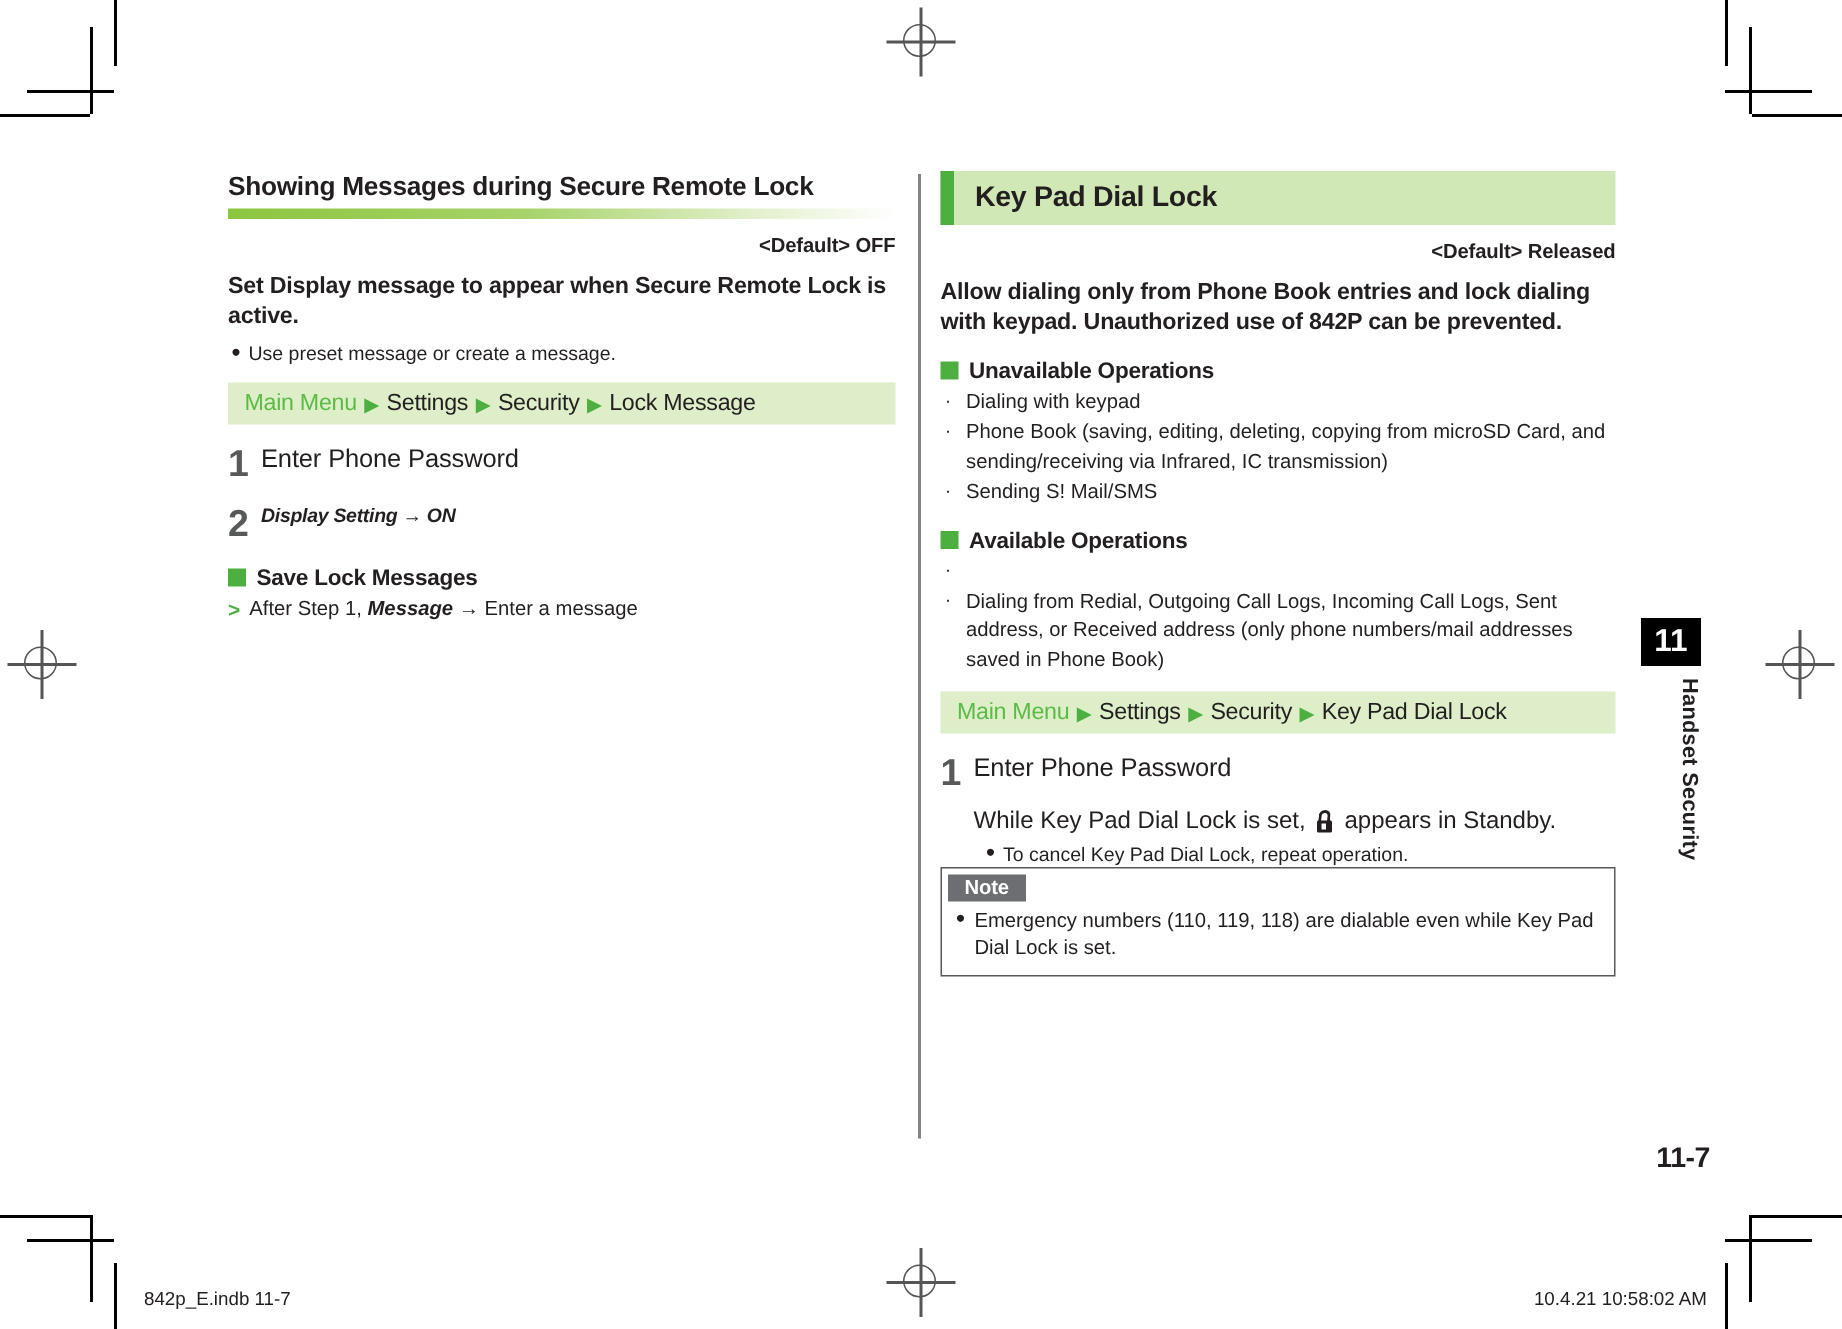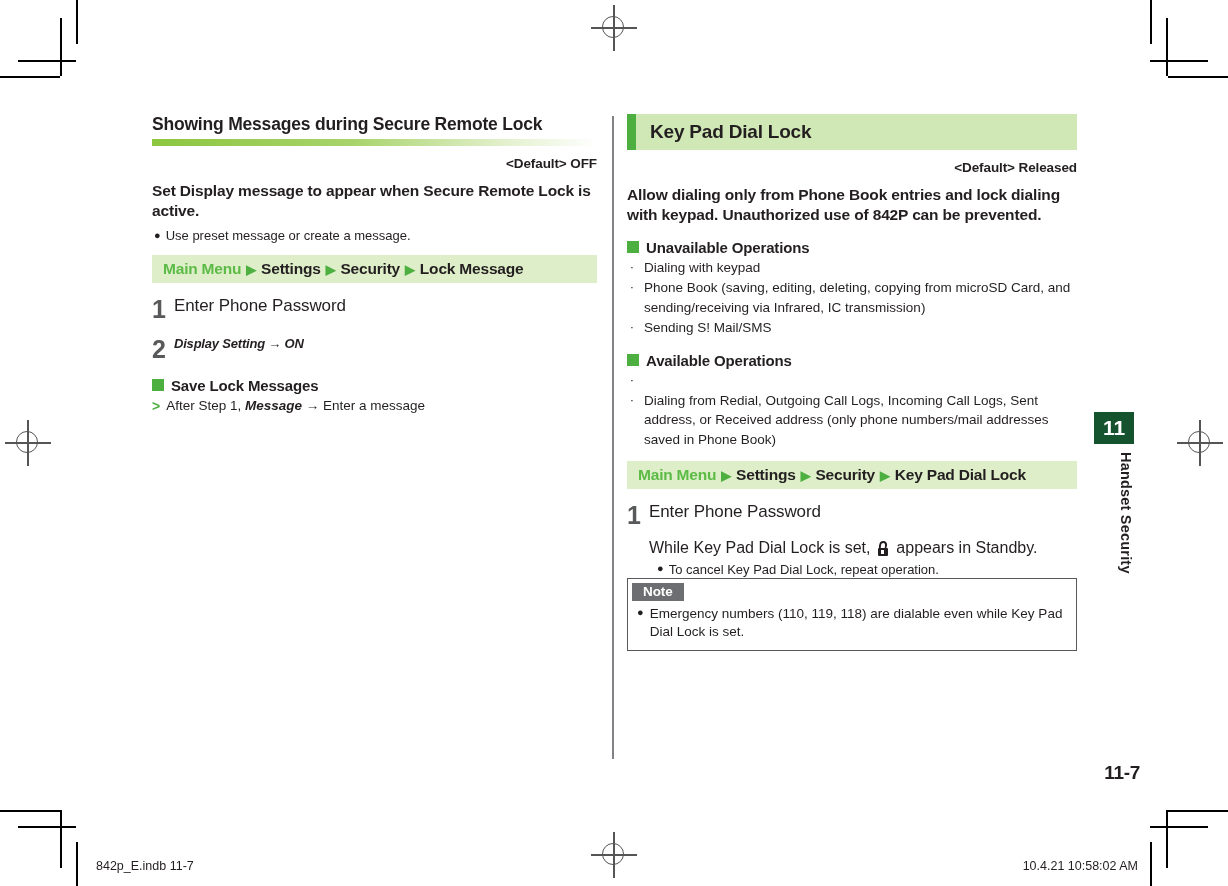--- a/index.html
+++ b/index.html
@@ -119,21 +119,21 @@
 
   
   .crumb {
     margin-top: 10px;
     background: #ddeec8;
     height: 28px;
     display: flex;
     align-items: center;
     padding-left: 11px;
     font-size: 15.5px;
-    font-weight: bold;
+    font-weight: normal;
     letter-spacing: -0.2px;
     gap: 5px;
   }
   .crumb .root { color: #5cbb46; }
   .crumb .arrow {
     color: #4caf3f;
     font-size: 13px;
     line-height: 1;
     position: relative;
     top: 0.5px;
@@ -288,21 +288,21 @@
     line-height: 1.32;
     padding: 4px 10px 0 9px;
   }
   .note-body .dot { font-size: 11px; line-height: 1.45; }
 
   
   .chapter-tab {
     position: absolute;
     left: 1094px; top: 412px;
     width: 40px; height: 32px;
-    background: #14532d;
+    background: #000000;
     color: #ffffff;
     font-size: 21px;
     font-weight: bold;
     display: flex;
     align-items: center;
     justify-content: center;
   }
   .chapter-label {
     position: absolute;
     left: 1094px; top: 452px;

